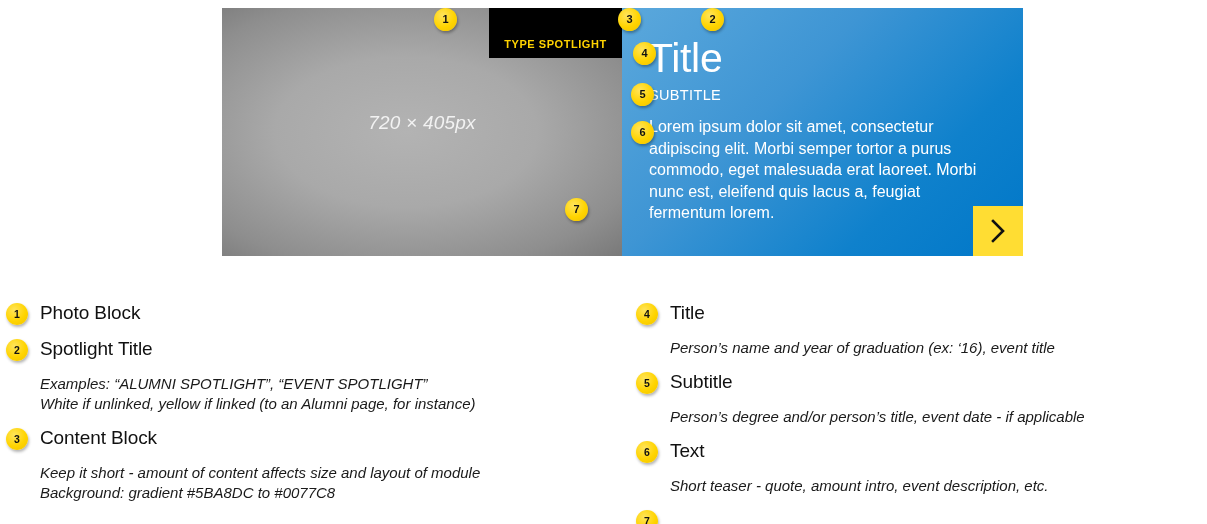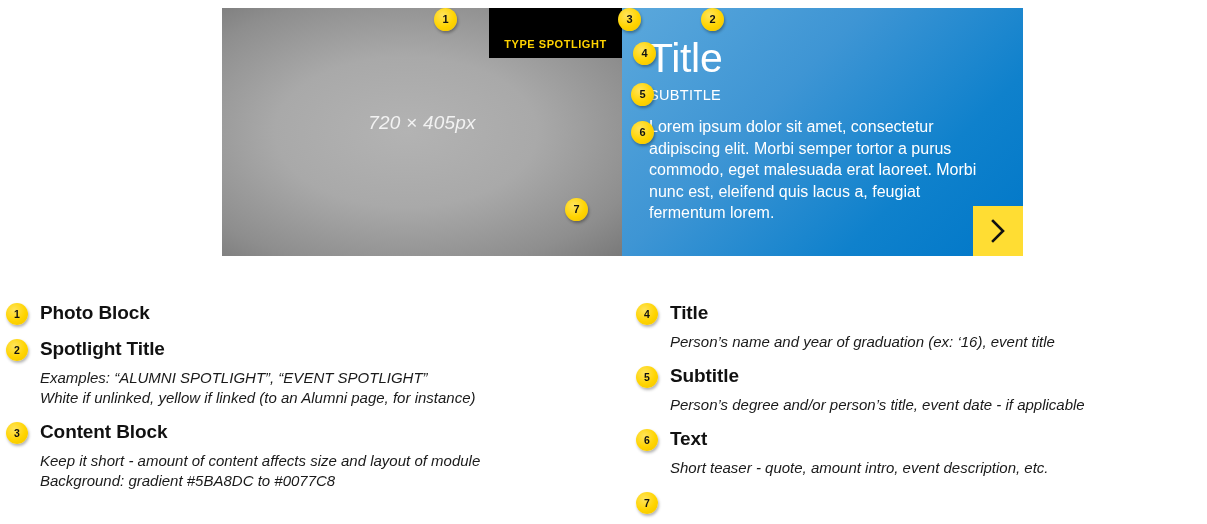--- a/index.html
+++ b/index.html
@@ -162,31 +162,31 @@
     color: #111111;
     font-size: 10.5px;
     font-weight: 700;
     display: flex;
     align-items: center;
     justify-content: center;
     line-height: 1;
   }
   .legend-heading {
     font-size: 19px;
-    font-weight: 700;
+    font-weight: 400;
     line-height: 25px;
     color: #111111;
     letter-spacing: -0.1px;
   }
   .legend-desc {
     font-size: 15px;
     font-style: italic;
     line-height: 20px;
     color: #1a1a1a;
-    margin-top: 7px;
+    margin-top: 13px;
   }
   .legend-desc-line { display: block; }
 </style>
 </head>
 <body>
 
 <div id="module-mockup">
 
   <div id="photo-block">
     <div id="photo-placeholder-label">720 × 405px</div>

